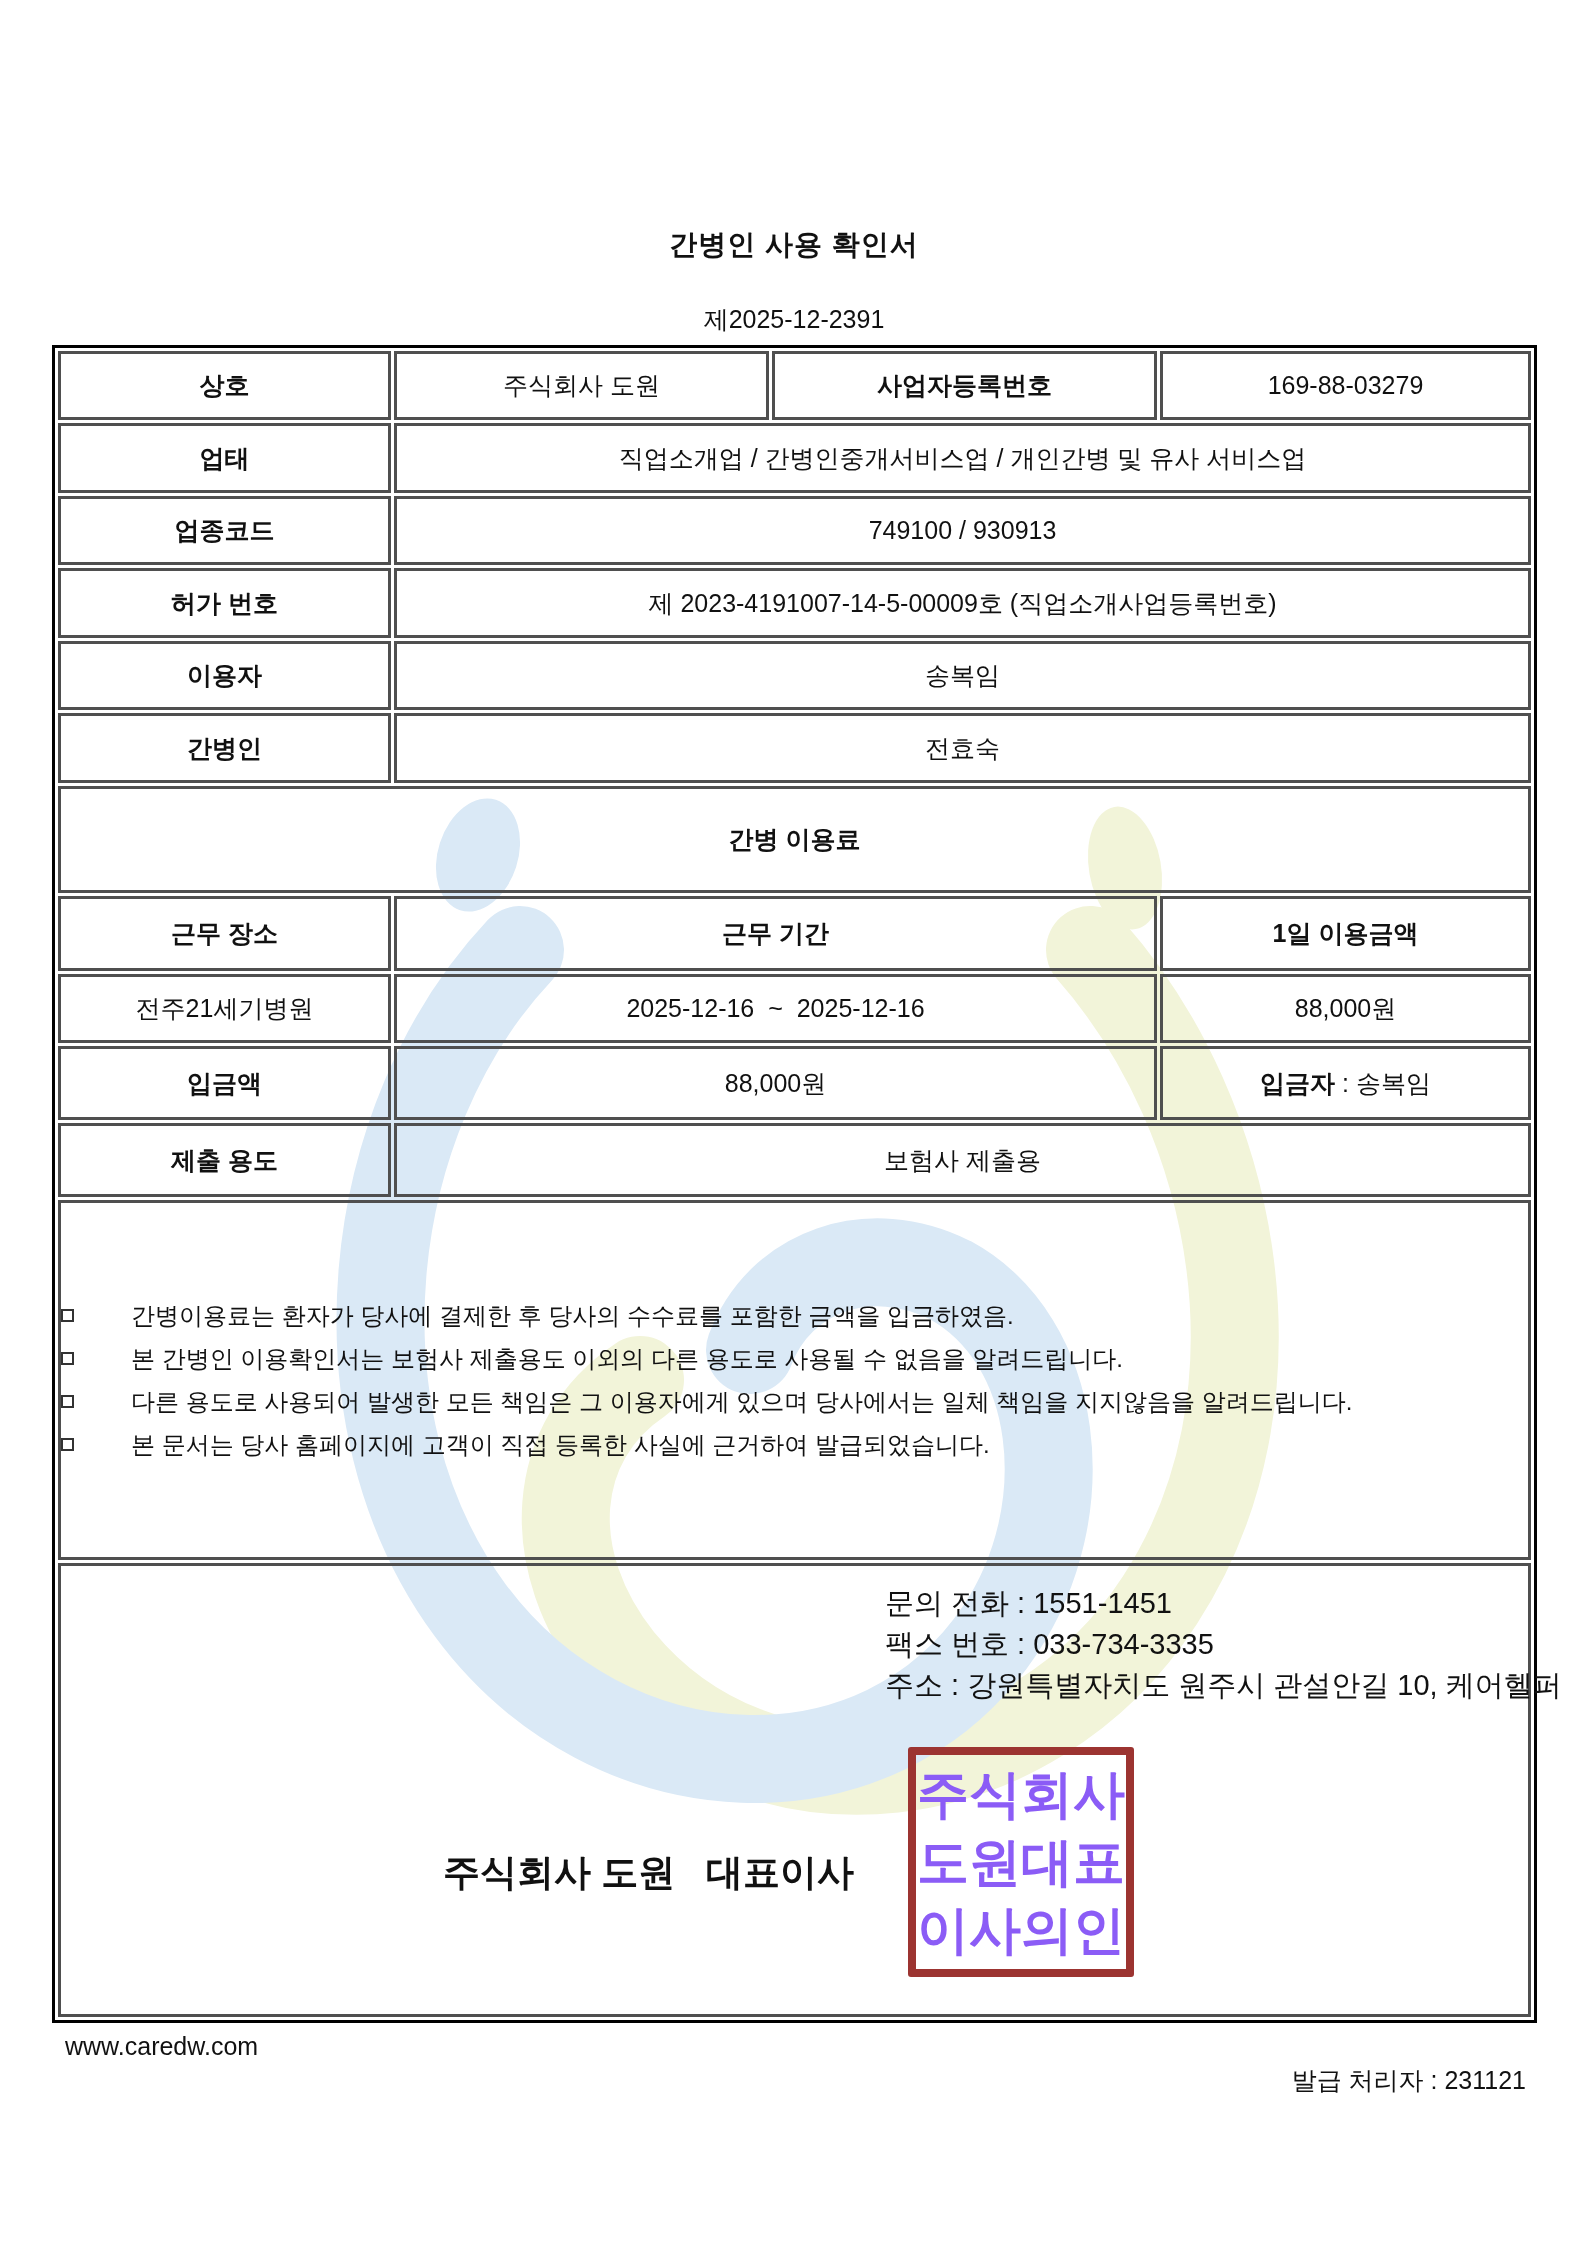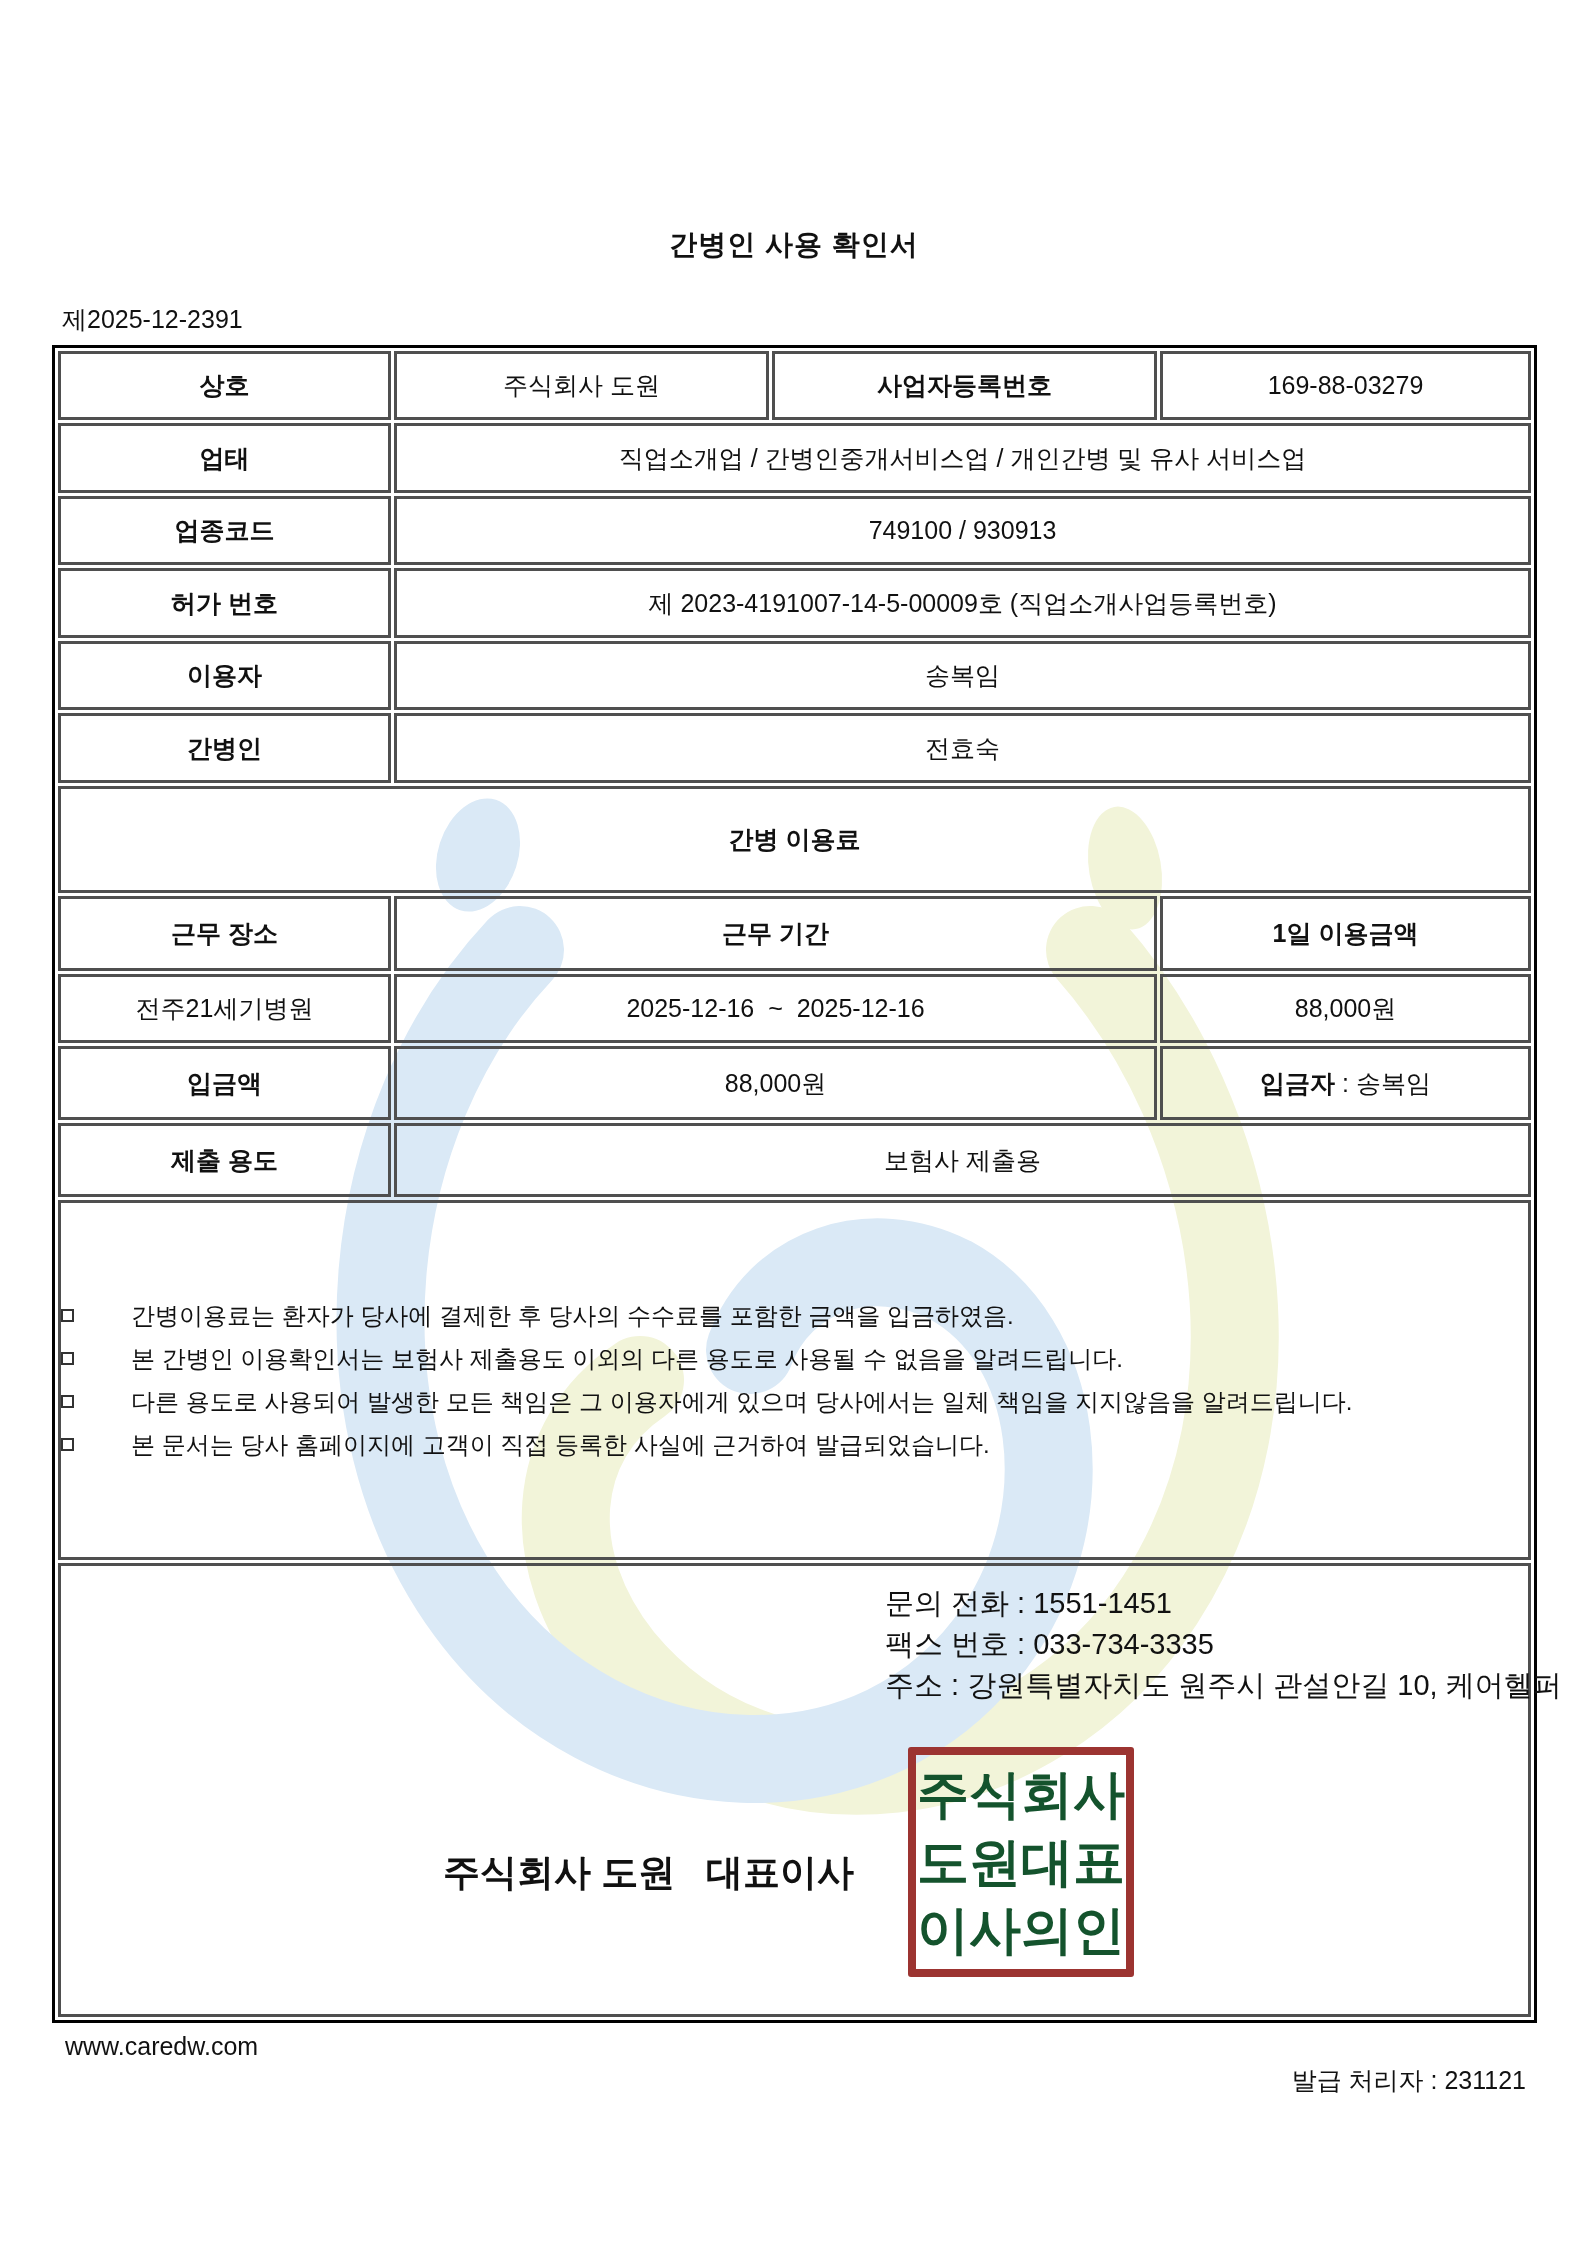--- a/index.html
+++ b/index.html
@@ -3,41 +3,41 @@
 <meta charset="utf-8">
 <style>
   html,body{margin:0;padding:0;background:#ffffff;}
   body{font-family:"Liberation Sans","DejaVu Sans",sans-serif;color:#111;}
   .page{position:relative;width:1588px;height:2246px;background:#fff;overflow:hidden;}
   .wm{position:absolute;left:0;top:0;z-index:0;pointer-events:none;}
   .content{position:relative;z-index:1;}
 
   .doc-title{position:absolute;left:0;top:226px;width:1588px;text-align:center;
              font-size:28px;font-weight:bold;letter-spacing:1px;}
-  .doc-number{position:absolute;left:62px;top:303px;width:1464px;text-align:left;font-size:25px;}
+  .doc-number{position:absolute;left:62px;top:303px;width:1464px;text-align:center;font-size:25px;}
 
   table.doc{position:absolute;left:52px;top:345px;width:1464px;table-layout:fixed;
             border-collapse:separate;border-spacing:3px;border:3px solid #000000;}
   table.doc td{border:3px solid #4f4f4f;text-align:center;vertical-align:middle;
                font-size:25px;padding:0;background:transparent;overflow:hidden;}
   td.lbl{font-weight:bold;}
   .h63{height:63px;} .h64{height:64px;} .h101{height:101px;} .h69{height:69px;} .h68{height:68px;}
   td.section-title{font-size:37px;font-weight:bold;}
   td.notes-cell{height:354px;vertical-align:top;text-align:left;padding:124px 24px 0 30px;}
   .note-line{display:flex;align-items:center;height:43px;font-size:24px;white-space:nowrap;gap:40px;}
   .bullet-square{display:inline-block;width:9px;height:9px;border:2px solid #333;
                  margin:0 17px 0 0;flex:0 0 auto;}
   td.bottom-cell{height:448px;position:relative;}
   .b{font-weight:bold;}
   .pre{white-space:pre;}
 
   .contact{position:absolute;left:885px;top:1583px;text-align:left;font-size:29px;line-height:41px;z-index:2;}
   .signature{position:absolute;left:443px;top:1848px;font-size:37px;font-weight:bold;white-space:pre;z-index:2;}
   .seal{position:absolute;left:908px;top:1747px;width:226px;height:230px;box-sizing:border-box;
-        border:8px solid #9c3431;border-radius:3px;color:#14532d;z-index:2;
+        border:8px solid #9c3431;border-radius:3px;color:#8b5cf6;z-index:2;
         display:flex;flex-direction:column;justify-content:center;align-items:center;}
   .seal-line{font-size:52px;font-weight:bold;line-height:68px;letter-spacing:0;white-space:nowrap;
              transform:scaleX(1.0);}
   .footer-site{position:absolute;left:65px;top:2032px;font-size:25px;}
   .footer-issuer{position:absolute;left:62px;top:2032px;width:1464px;text-align:right;font-size:25px;margin-top:32px;}
 </style>
 </head>
 <body>
 
 <div class="page">

